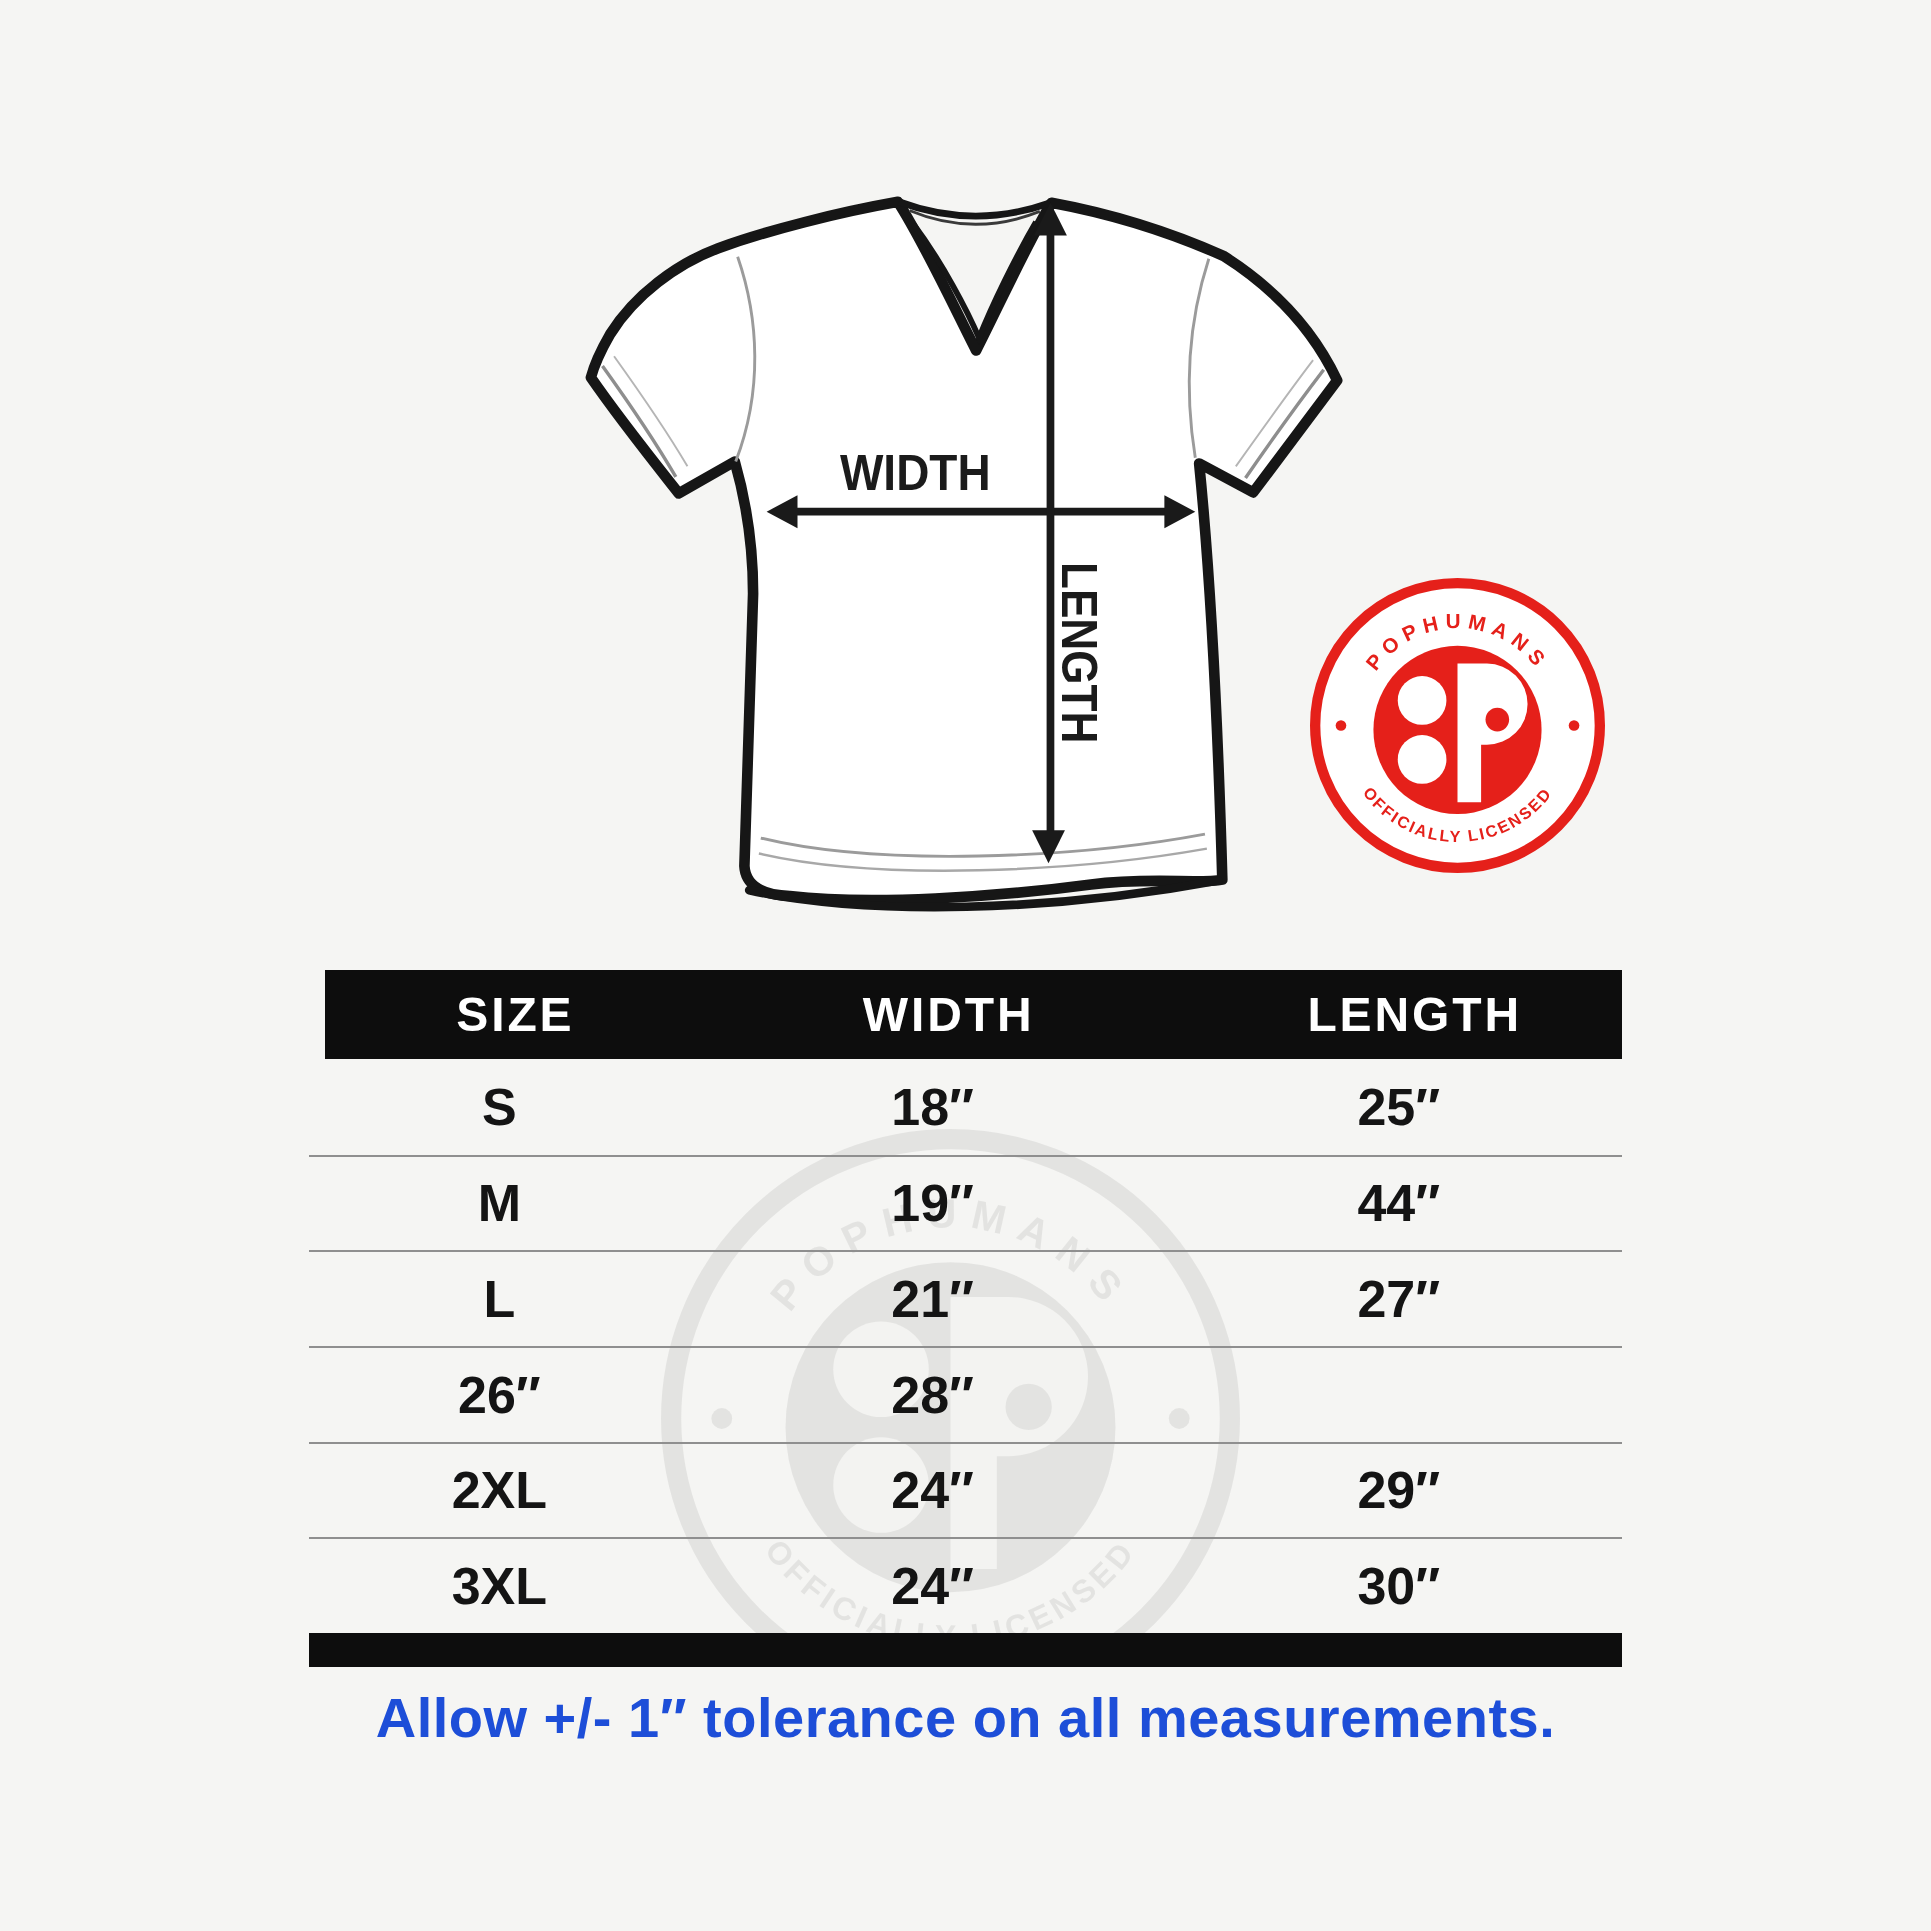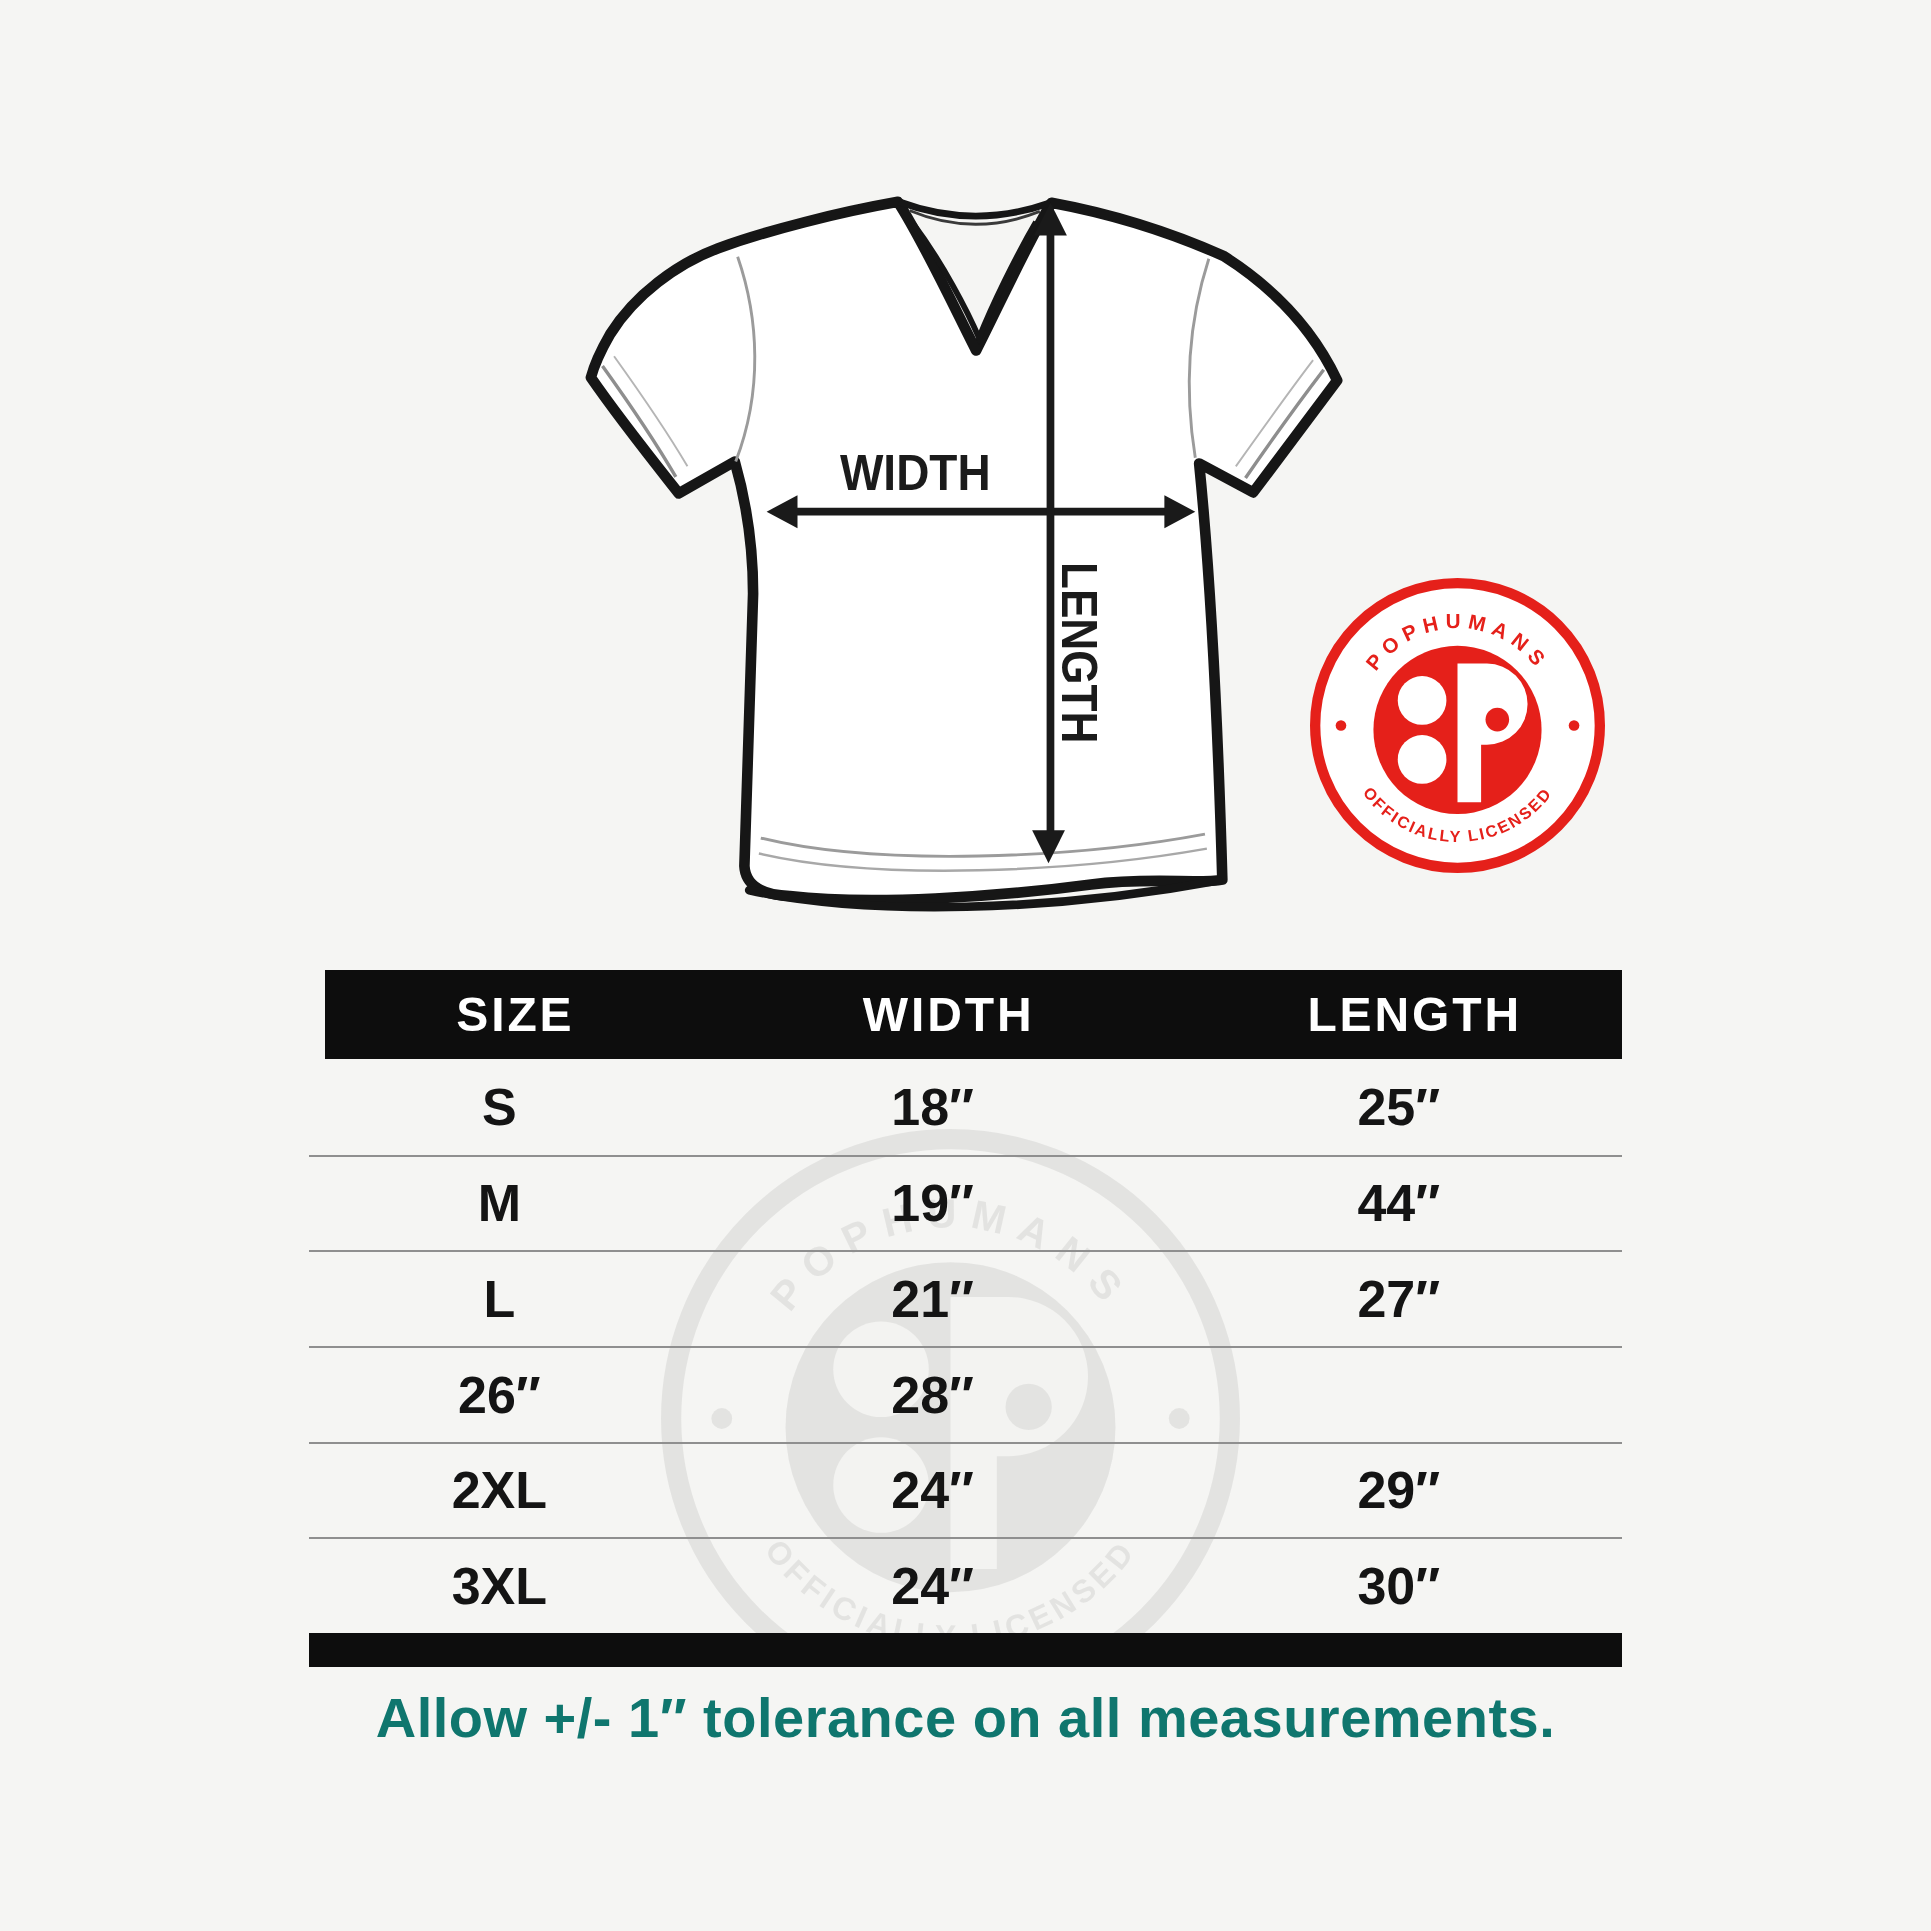--- a/index.html
+++ b/index.html
@@ -48,21 +48,21 @@
     display:flex;align-items:center;justify-content:center;
     font-size:52px;font-weight:bold;color:#141414;
   }
   .bottom-bar{
     position:absolute;left:0;top:663px;width:100%;height:34px;
     background:#0d0d0d;z-index:2;
   }
   .footer-note{
     position:absolute;left:309px;top:1685px;width:1313px;
     text-align:center;
-    font-size:56px;font-weight:600;color:#0f766e;
+    font-size:56px;font-weight:600;color:#1d4ed8;
     letter-spacing:0.5px;
   }
 </style>
 </head>
 <body>
 
 <div class="canvas">
 
   <svg class="shirt-svg" viewBox="0 0 2000 2000" aria-hidden="true">
 

